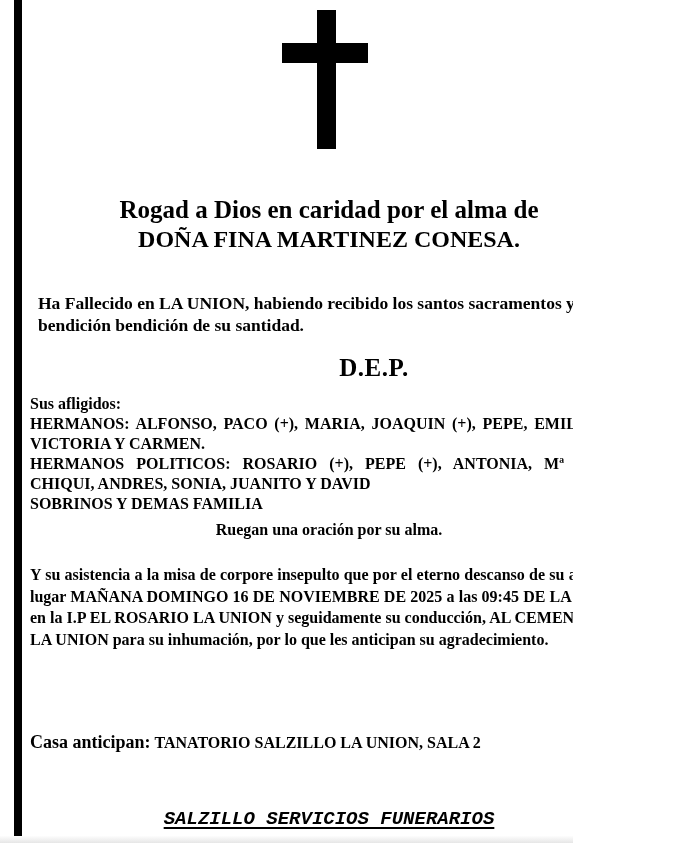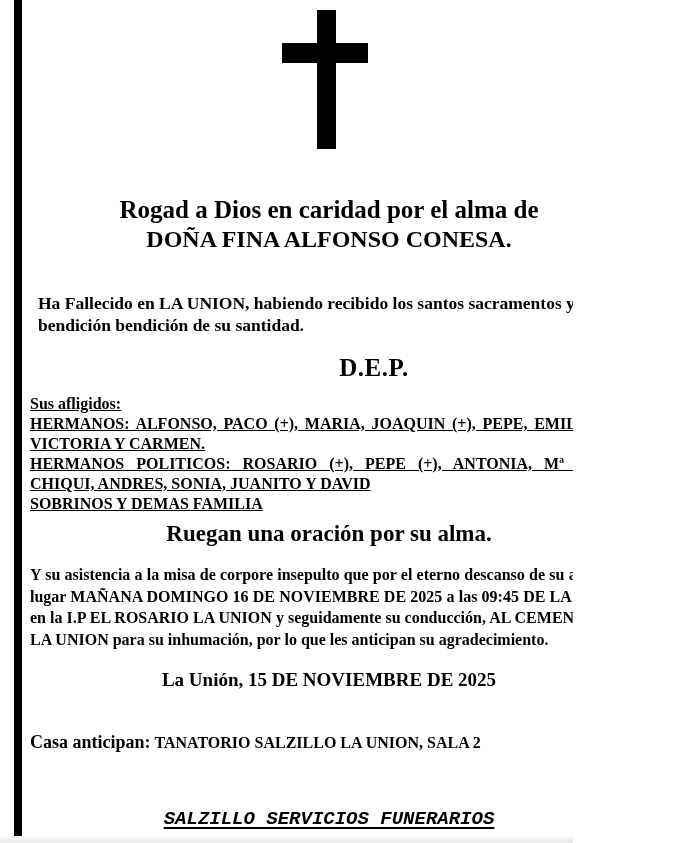--- a/index.html
+++ b/index.html
@@ -50,23 +50,23 @@
   .announce {
     top: 292px; left: 38px; width: 577px;
     font-size: 17.5px; line-height: 22px;
     text-align: left;
   }
   .dep { top: 354px; font-size: 25px; letter-spacing: 0.5px; padding-left: 45px; }
   .mourners {
     top: 394px; left: 30px; width: 622px;
     font-size: 16px; line-height: 20px;
   }
-  .mourners p { margin: 0; text-align: justify; text-decoration: underline; }
+  .mourners p { margin: 0; text-align: justify; }
   .mourners .intro { text-align: left; }
-  .prayer { top: 521px; font-size: 23px; }
+  .prayer { top: 521px; font-size: 16px; }
   .details {
     top: 564px; left: 30px; width: 622px;
     font-size: 16px; line-height: 21.5px;
     text-align: justify;
   }
   .dateline { top: 669px; font-size: 19px; }
   .mortuary { top: 732px; left: 30px; width: 622px; text-align: left; }
   .mortuary .label { font-size: 18px; }
   .mortuary .value { font-size: 16px; }
   .footer {
@@ -87,38 +87,37 @@
   <div class="frame-bar frame-right"></div>
   <div class="bottom-edge"></div>
 
   <div class="cross">
     <div class="stem"></div>
     <div class="arm"></div>
   </div>
 
   <div class="abs centered title1">Rogad a Dios en caridad por el alma de</div>
 
-  <div class="abs centered title2">DOÑA FINA ALFONSO CONESA.</div>
+  <div class="abs centered title2">DOÑA FINA MARTINEZ CONESA.</div>
 
   <div class="abs announce">Ha Fallecido en LA UNION, habiendo recibido los santos sacramentos y la bendición bendición de su santidad.</div>
 
   <div class="abs centered dep">D.E.P.</div>
 
   <div class="abs mourners">
     <p class="intro">Sus afligidos:</p>
     <p>HERMANOS: ALFONSO, PACO (+), MARIA, JOAQUIN (+), PEPE, EMILIA, JUAN, VICTORIA Y CARMEN.</p>
     <p>HERMANOS POLITICOS: ROSARIO (+), PEPE (+), ANTONIA, Mª CARMEN, CHIQUI, ANDRES, SONIA, JUANITO Y DAVID</p>
     <p>SOBRINOS Y DEMAS FAMILIA</p>
   </div>
 
   <div class="abs centered prayer">Ruegan una oración por su alma.</div>
 
   <div class="abs details">Y su asistencia a la misa de corpore insepulto que por el eterno descanso de su alma tendrá lugar MAÑANA DOMINGO 16 DE NOVIEMBRE DE 2025 a las 09:45 DE LA MAÑANA, en la I.P EL ROSARIO LA UNION y seguidamente su conducción, AL CEMENTERIO DE LA UNION para su inhumación, por lo que les anticipan su agradecimiento.</div>
 
-  <div class="abs centered dateline">La Unión, 15 DE NOVIEMBRE DE 2025</div>
 
   <div class="abs mortuary">
     <span class="label">Casa anticipan:</span>
     <span class="value">TANATORIO SALZILLO LA UNION, SALA 2</span>
   </div>
 
   <div class="abs centered footer">SALZILLO SERVICIOS FUNERARIOS</div>
 
 </div>
 

